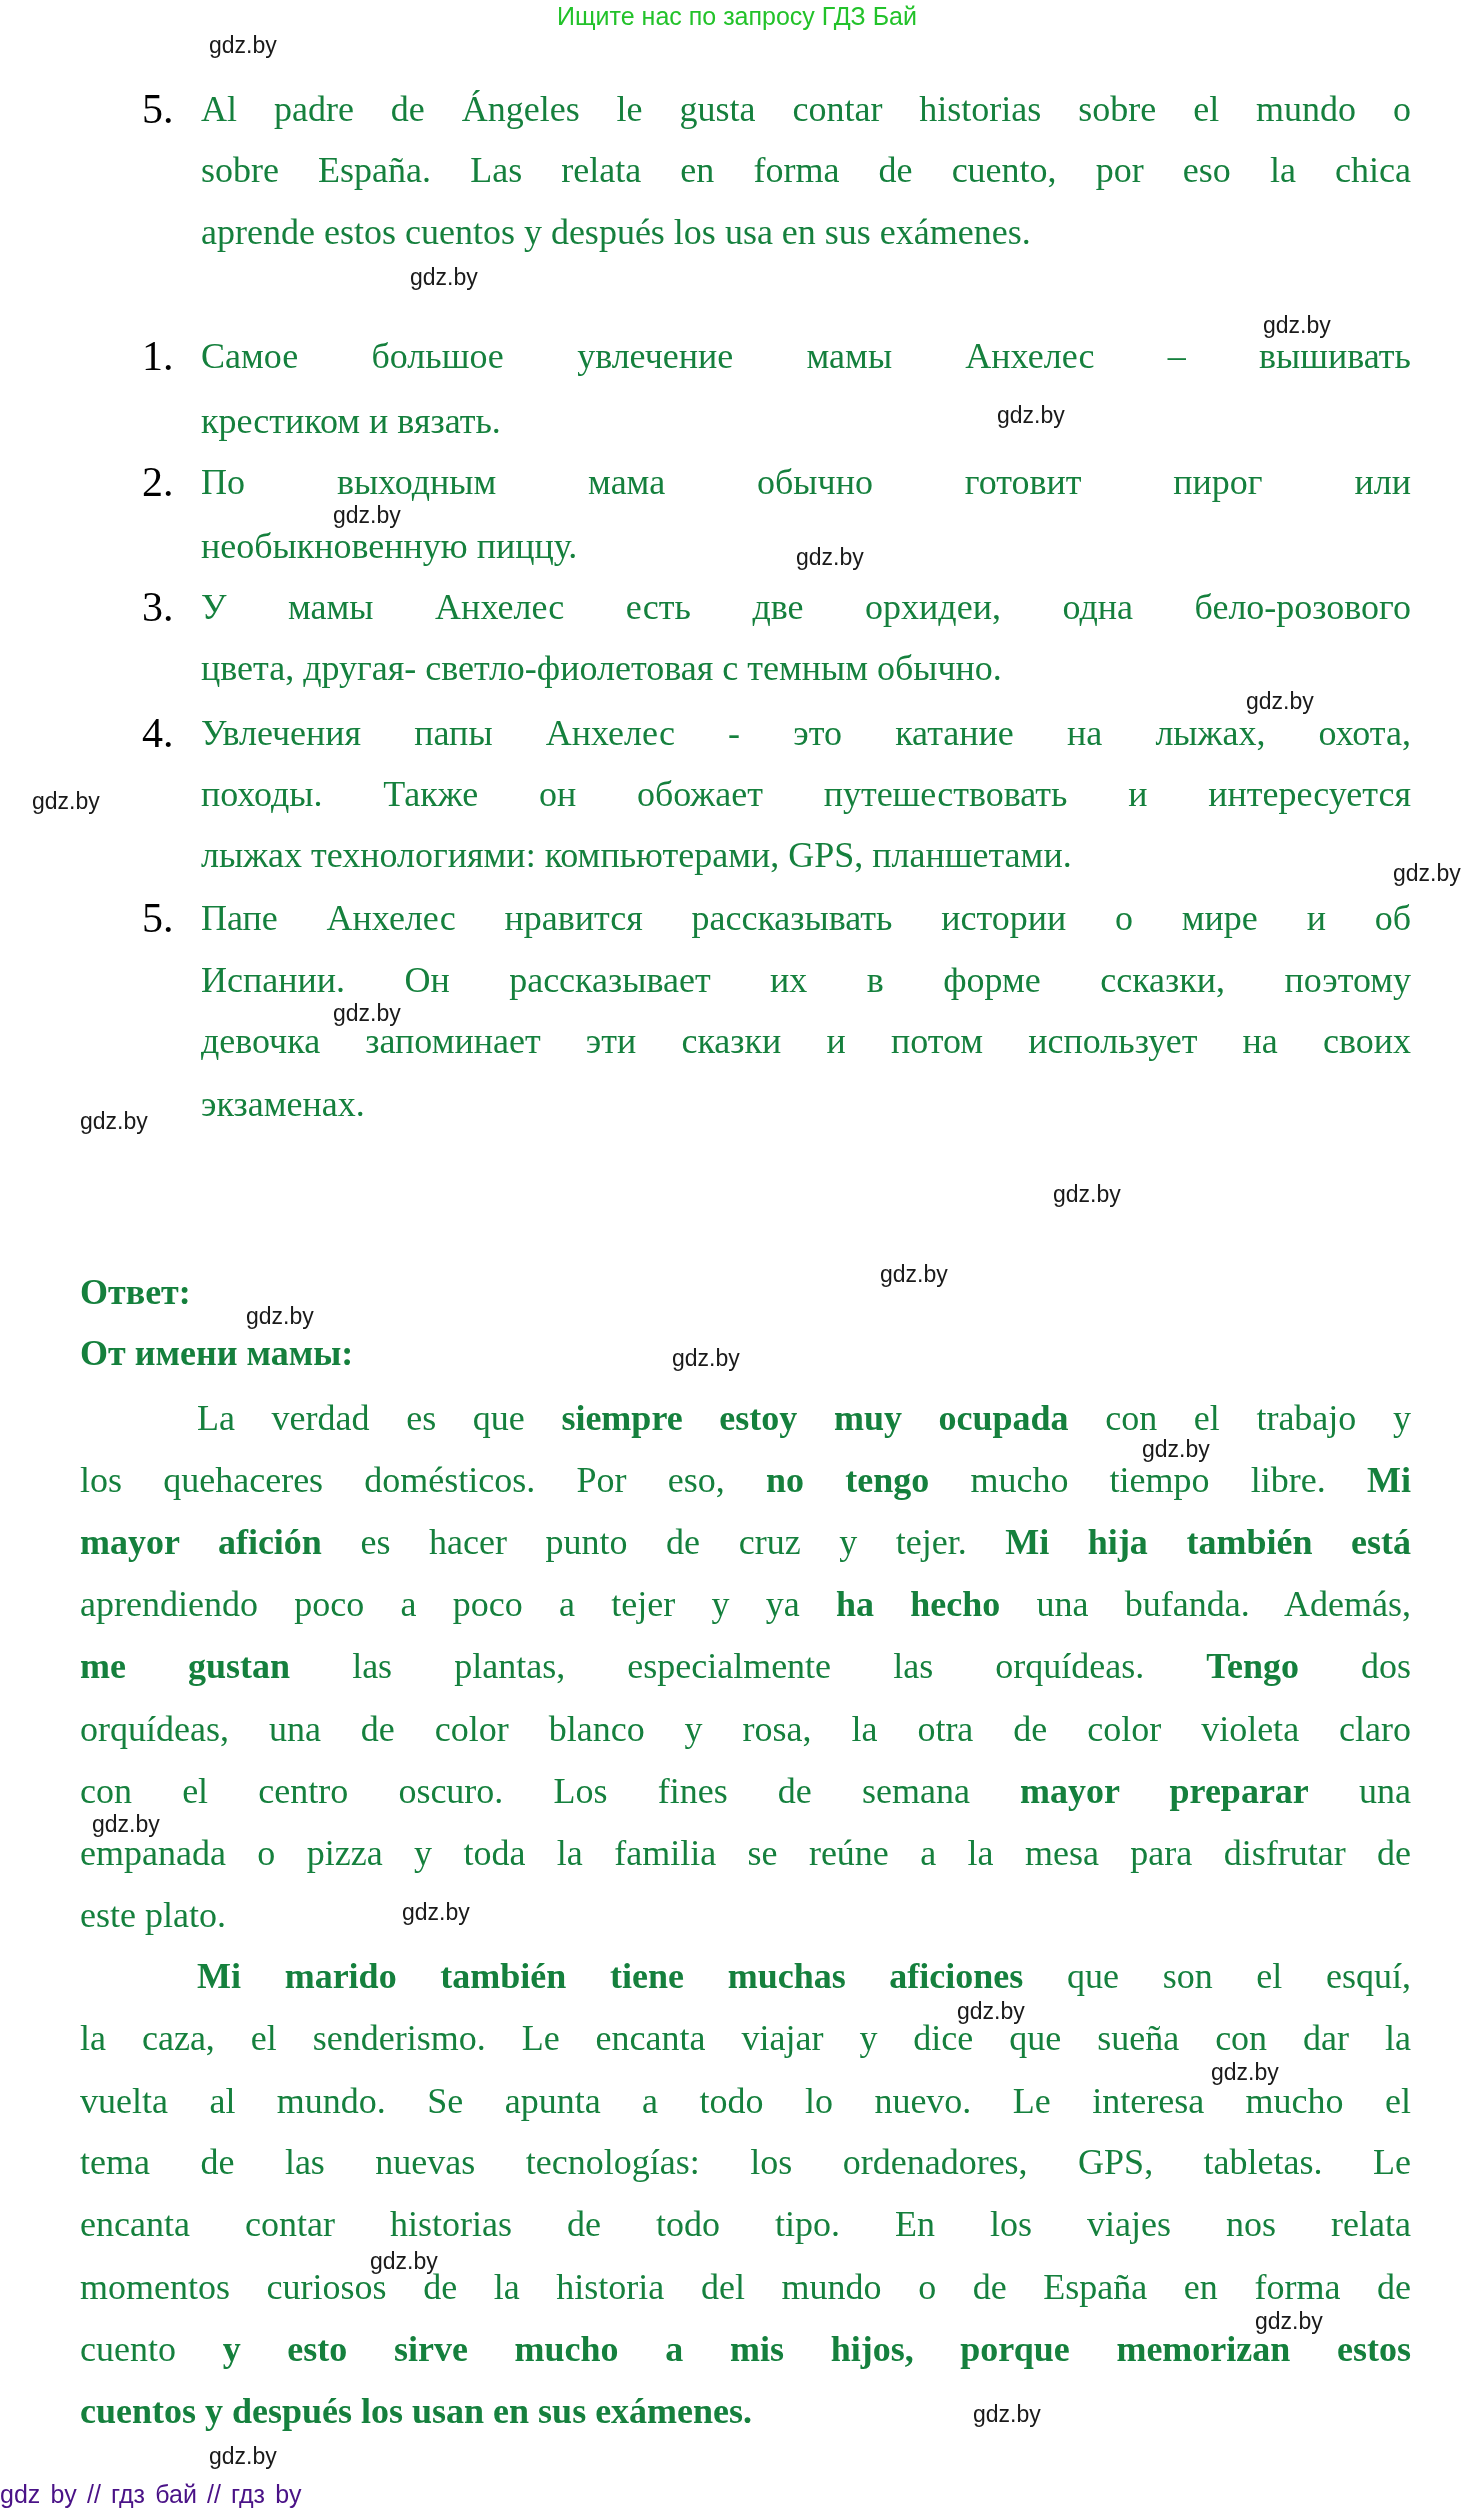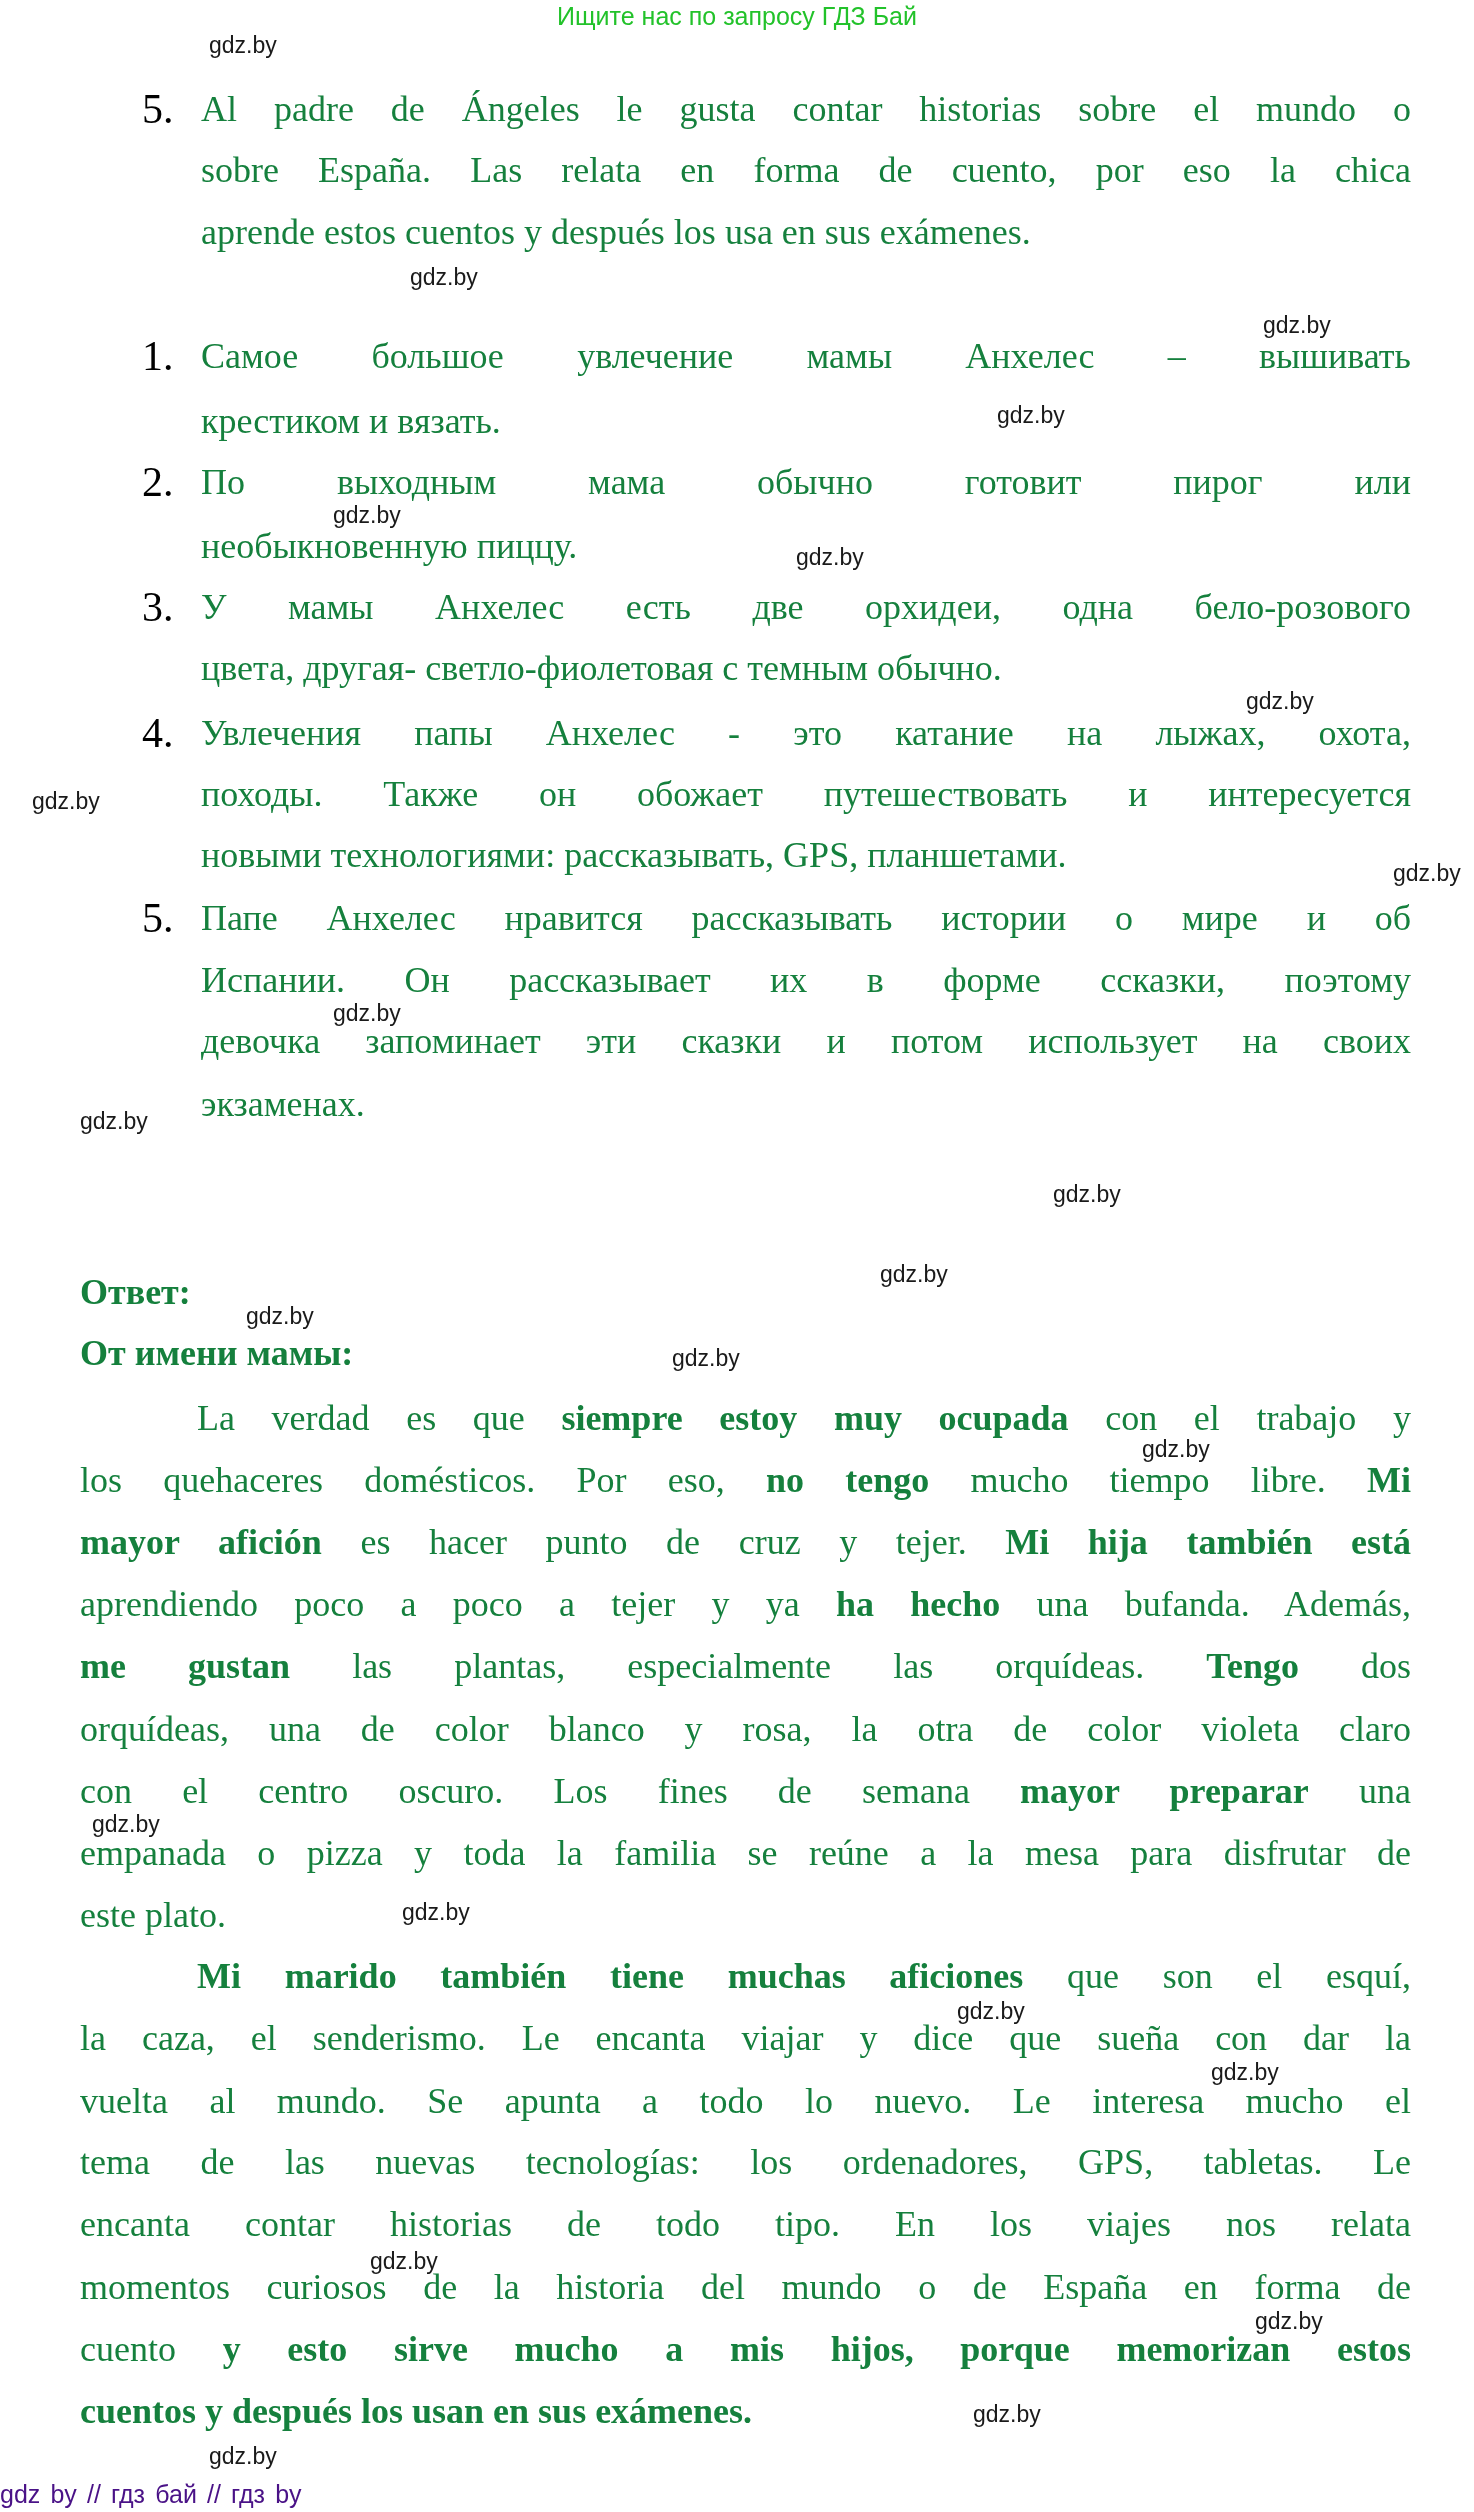--- a/index.html
+++ b/index.html
@@ -61,21 +61,21 @@
     </div>
     <div>
       <div class="num" style="top:582px">3.</div>
       <div class="line li j" style="top:582px">У мамы Анхелес есть две орхидеи, одна бело-розового</div>
       <div class="line li" style="top:643px">цвета, другая- светло-фиолетовая с темным обычно.</div>
     </div>
     <div>
       <div class="num" style="top:708px">4.</div>
       <div class="line li j" style="top:708px">Увлечения папы Анхелес - это катание на лыжах, охота,</div>
       <div class="line li j" style="top:769px">походы. Также он обожает путешествовать и интересуется</div>
-      <div class="line li" style="top:830px">новыми технологиями: рассказывать, GPS, планшетами.</div>
+      <div class="line li" style="top:830px">лыжах технологиями: компьютерами, GPS, планшетами.</div>
     </div>
     <div>
       <div class="num" style="top:893px">5.</div>
       <div class="line li j" style="top:893px">Папе Анхелес нравится рассказывать истории о мире и об</div>
       <div class="line li j" style="top:955px">Испании. Он рассказывает их в форме ссказки, поэтому</div>
       <div class="line li j" style="top:1016px">девочка запоминает эти сказки и потом использует на своих</div>
       <div class="line li" style="top:1079px">экзаменах.</div>
     </div>
   </div>
 

